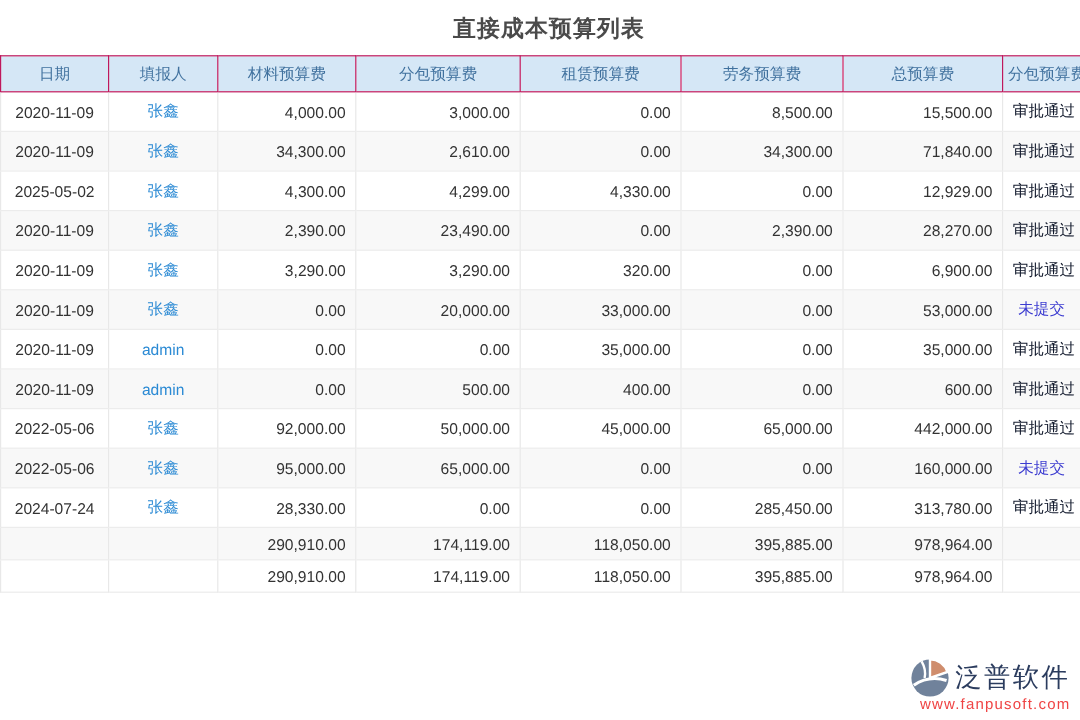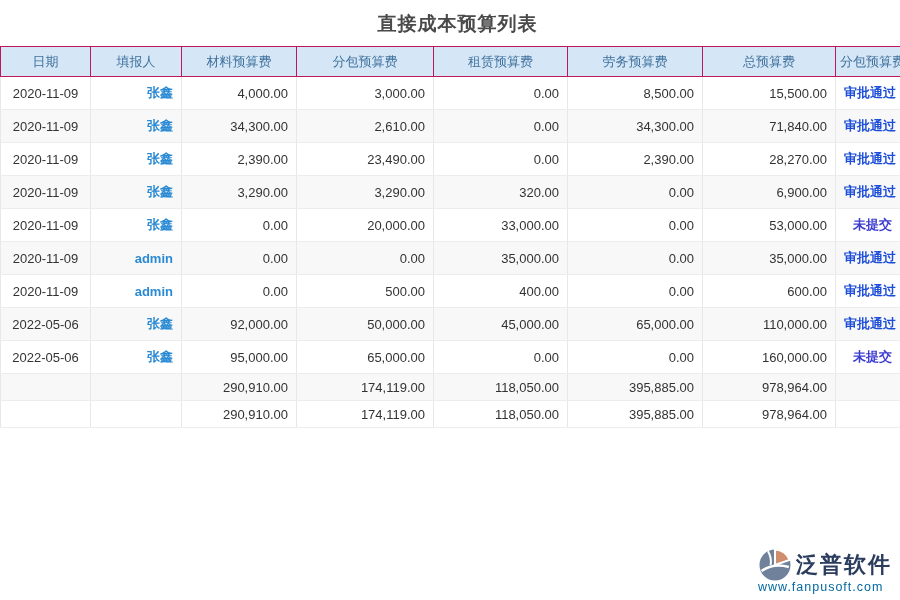--- a/index.html
+++ b/index.html
@@ -44,51 +44,51 @@
     border-left: 1px solid #e8e8e8;
     padding: 0 8px;
     color: #333333;
     overflow: hidden;
     white-space: nowrap;
     background-clip: padding-box;
   }
   table.budget tbody tr:nth-child(even) td { background-color: #f8f8f8; }
   table.budget tbody tr.summary-row td { height: 27px; margin-top: 14px; }
   td.cell-date { text-align: center; color: #3c3c3c; }
-  td.cell-center { text-align: right; font-weight: bold; }
+  td.cell-center { text-align: center; }
   td.cell-num { text-align: right; }
   .link { color: #2b8ad4; cursor: pointer; }
   .status { cursor: pointer; }
-  .status.approved { color: #1d4ed8; margin-top: 32px; }
+  .status.approved { color: #0f172a; margin-top: 32px; }
   .status.unsubmitted { color: #3b3bd0; }
   .watermark {
     position: absolute;
     right: 8px;
     bottom: 6px;
     display: grid;
     grid-template-columns: auto auto;
     align-items: center;
     column-gap: 4px;
     background: transparent;
   }
   .wm-logo { grid-column: 1; grid-row: 1; width: 34px; height: 34px; }
   .wm-brand {
     grid-column: 2; grid-row: 1;
     font-size: 22px;
-    font-weight: bold;
+    font-weight: normal;
     color: #2b3c5e;
     letter-spacing: 2px;
     white-space: nowrap;
   }
   .wm-url {
     grid-column: 1 / span 2; grid-row: 2;
     margin-top: -2px;
-    text-align: left;
+    text-align: right;
     font-size: 12.5px;
-    color: #0369a1;
+    color: #ef4444;
     letter-spacing: 1px;
     white-space: nowrap;
   }
 </style>
 </head>
 <body>
 
 <h1 class="page-title">直接成本预算列表</h1>
 
 <table class="budget">
@@ -129,20 +129,30 @@
     <td class="cell-date">2020-11-09</td>
     <td class="cell-center"><span class="link">张鑫</span></td>
     <td class="cell-num">34,300.00</td>
     <td class="cell-num">2,610.00</td>
     <td class="cell-num">0.00</td>
     <td class="cell-num">34,300.00</td>
     <td class="cell-num">71,840.00</td>
     <td class="cell-center"><span class="status approved">审批通过</span></td>
   </tr>
       <tr>
+    <td class="cell-date">2025-05-02</td>
+    <td class="cell-center"><span class="link">张鑫</span></td>
+    <td class="cell-num">4,300.00</td>
+    <td class="cell-num">4,299.00</td>
+    <td class="cell-num">4,330.00</td>
+    <td class="cell-num">0.00</td>
+    <td class="cell-num">12,929.00</td>
+    <td class="cell-center"><span class="status approved">审批通过</span></td>
+  </tr>
+      <tr>
     <td class="cell-date">2020-11-09</td>
     <td class="cell-center"><span class="link">张鑫</span></td>
     <td class="cell-num">2,390.00</td>
     <td class="cell-num">23,490.00</td>
     <td class="cell-num">0.00</td>
     <td class="cell-num">2,390.00</td>
     <td class="cell-num">28,270.00</td>
     <td class="cell-center"><span class="status approved">审批通过</span></td>
   </tr>
       <tr>
@@ -185,32 +195,42 @@
     <td class="cell-num">600.00</td>
     <td class="cell-center"><span class="status approved">审批通过</span></td>
   </tr>
       <tr>
     <td class="cell-date">2022-05-06</td>
     <td class="cell-center"><span class="link">张鑫</span></td>
     <td class="cell-num">92,000.00</td>
     <td class="cell-num">50,000.00</td>
     <td class="cell-num">45,000.00</td>
     <td class="cell-num">65,000.00</td>
-    <td class="cell-num">110,000.00</td>
+    <td class="cell-num">442,000.00</td>
     <td class="cell-center"><span class="status approved">审批通过</span></td>
   </tr>
       <tr>
     <td class="cell-date">2022-05-06</td>
     <td class="cell-center"><span class="link">张鑫</span></td>
     <td class="cell-num">95,000.00</td>
     <td class="cell-num">65,000.00</td>
     <td class="cell-num">0.00</td>
     <td class="cell-num">0.00</td>
     <td class="cell-num">160,000.00</td>
     <td class="cell-center"><span class="status unsubmitted">未提交</span></td>
+  </tr>
+      <tr>
+    <td class="cell-date">2024-07-24</td>
+    <td class="cell-center"><span class="link">张鑫</span></td>
+    <td class="cell-num">28,330.00</td>
+    <td class="cell-num">0.00</td>
+    <td class="cell-num">0.00</td>
+    <td class="cell-num">285,450.00</td>
+    <td class="cell-num">313,780.00</td>
+    <td class="cell-center"><span class="status approved">审批通过</span></td>
   </tr>
       <tr class="summary-row">
     <td class="cell-date"></td>
     <td class="cell-center"></td>
     <td class="cell-num">290,910.00</td>
     <td class="cell-num">174,119.00</td>
     <td class="cell-num">118,050.00</td>
     <td class="cell-num">395,885.00</td>
     <td class="cell-num">978,964.00</td>
     <td class="cell-center"></td>

